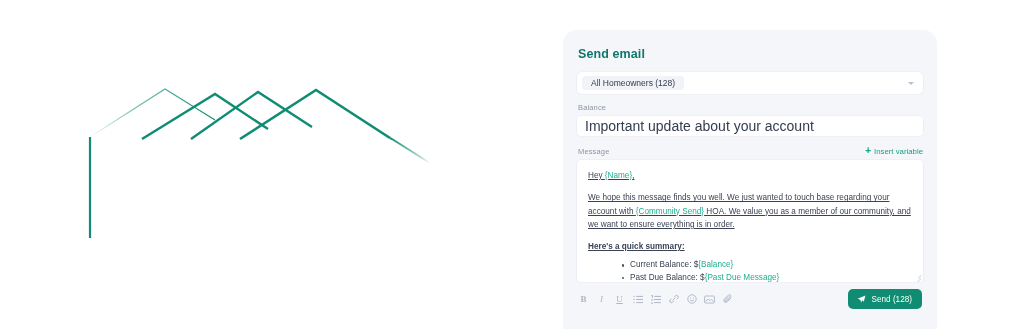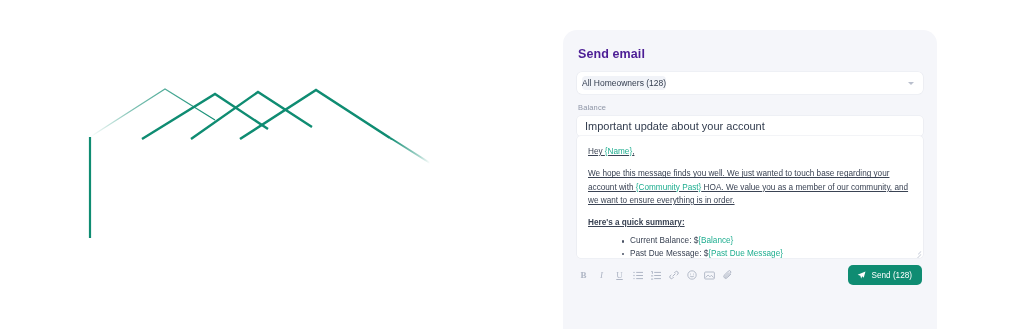--- a/index.html
+++ b/index.html
@@ -34,21 +34,21 @@
     height: 299px;
     background: #f5f6fa;
     border-radius: 14px 14px 0 0;
     box-sizing: border-box;
     padding: 14px 14px 0 14px;
   }
 
   #panel-title {
     font-size: 12.5px;
     font-weight: bold;
-    color: #4c1d95;
+    color: #0f766e;
     letter-spacing: 0.1px;
     margin: 3px 0 11px 1px;
   }
 
   .field-label {
     font-size: 7.5px;
     color: #8e95a6;
     margin: 0 0 4px 1px;
     letter-spacing: 0.15px;
   }
@@ -71,21 +71,21 @@
     align-items: center;
     padding: 0 8px 0 5px;
     box-shadow: 0 0 0 0.6px #e7e9ef;
     margin-bottom: 9px;
   }
   .select-chip {
     font-size: 8.5px;
     color: #323c4e;
     background: #f1f3f8;
     border-radius: 4px;
-    padding: 3px 0;
+    padding: 3px 9px;
     line-height: 1;
   }
   .chevron {
     position: absolute;
     right: 9px;
     top: 50%;
     width: 0;
     height: 0;
     margin-top: -1px;
     border-left: 3.2px solid transparent;
@@ -95,22 +95,22 @@
 
   
   .text-input {
     height: 20px;
     background: #ffffff;
     border-radius: 4px;
     display: flex;
     align-items: center;
     padding: 0 8px;
     box-shadow: 0 0 0 0.6px #e7e9ef;
-    margin-bottom: 0;
-    font-size: 11px;
+    margin-bottom: 11px;
+    font-size: 14px;
     color: #323c4e;
   }
 
   
   #insert-variable-button {
     display: flex;
     align-items: center;
     gap: 3px;
     font-size: 7.8px;
     color: #17a184;
@@ -284,31 +284,38 @@
   <div class="select-box">
     <span class="select-chip">All Homeowners (128)</span>
     <span class="chevron"></span>
   </div>
 
   <div class="field-label">Balance</div>
   <div class="text-input">
     <span>Important update about your account</span>
   </div>
 
+  <div class="label-row">
+    <span class="field-label">Message</span>
+    <span id="insert-variable-button">
+      <span class="plus">+</span>
+      <span>Insert variable</span>
+    </span>
+  </div>
 
   <div id="message-body">
     <p><span>Hey </span><span class="var">{Name}</span><span>,</span></p>
 
-    <p><span>We hope this message finds you well. We just wanted to touch base regarding your account with </span><span class="var">{Community Past}</span><span> HOA. We value you as a member of our community, and we want to ensure everything is in order.</span></p>
+    <p><span>We hope this message finds you well. We just wanted to touch base regarding your account with </span><span class="var">{Community Send}</span><span> HOA. We value you as a member of our community, and we want to ensure everything is in order.</span></p>
 
     <p class="last msg-strong">Here's a quick summary:</p>
 
     <ul id="message-bullets">
       <li><span>Current Balance: $</span><span class="var">{Balance}</span></li>
-      <li><span>Past Due Message: $</span><span class="var">{Past Due Message}</span></li>
+      <li><span>Past Due Balance: $</span><span class="var">{Past Due Message}</span></li>
     </ul>
 
     <div id="resize-handle"></div>
   </div>
 
   <div id="editor-toolbar">
     <div id="format-icons">
       <span class="tb bold">B</span>
       <span class="tb italic">I</span>
       <span class="tb underline">U</span>

